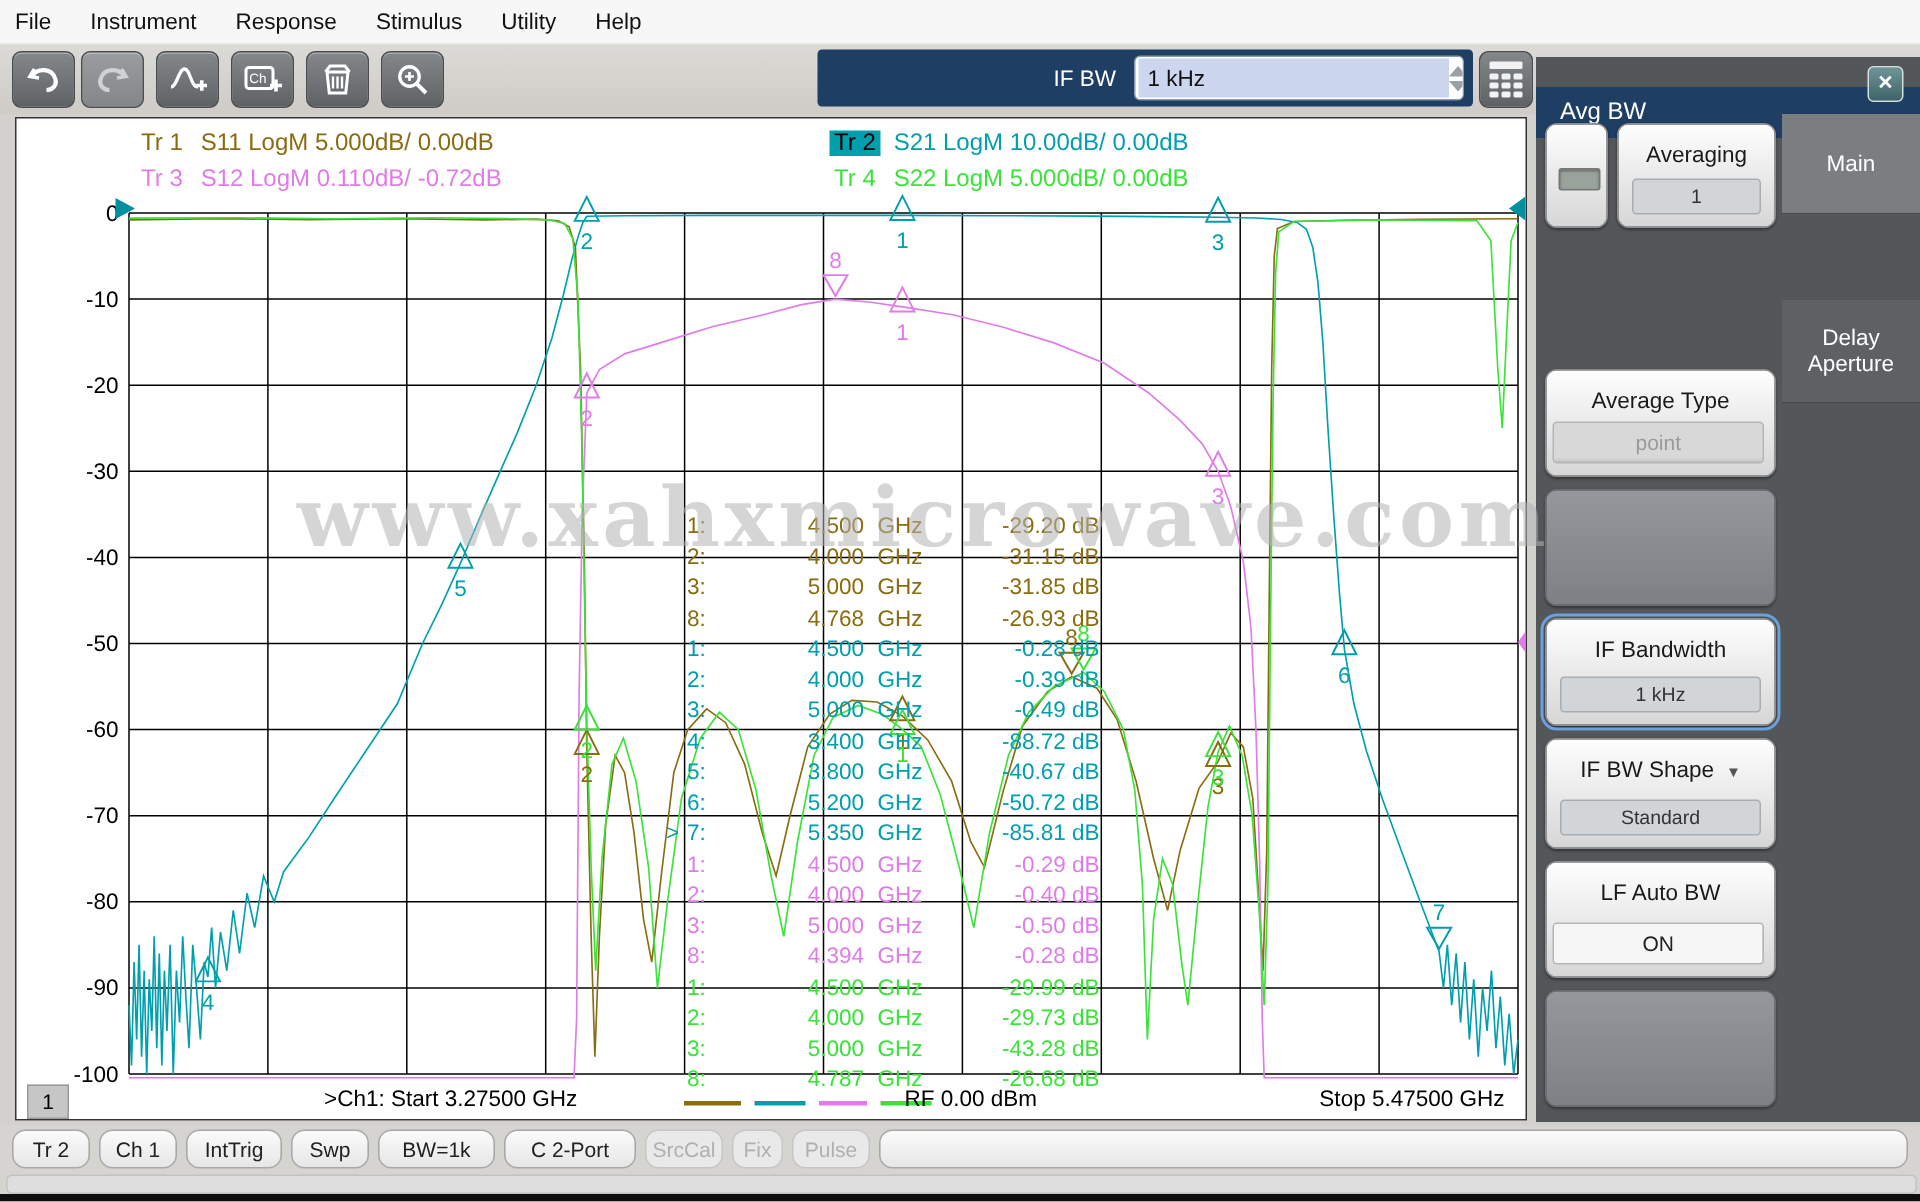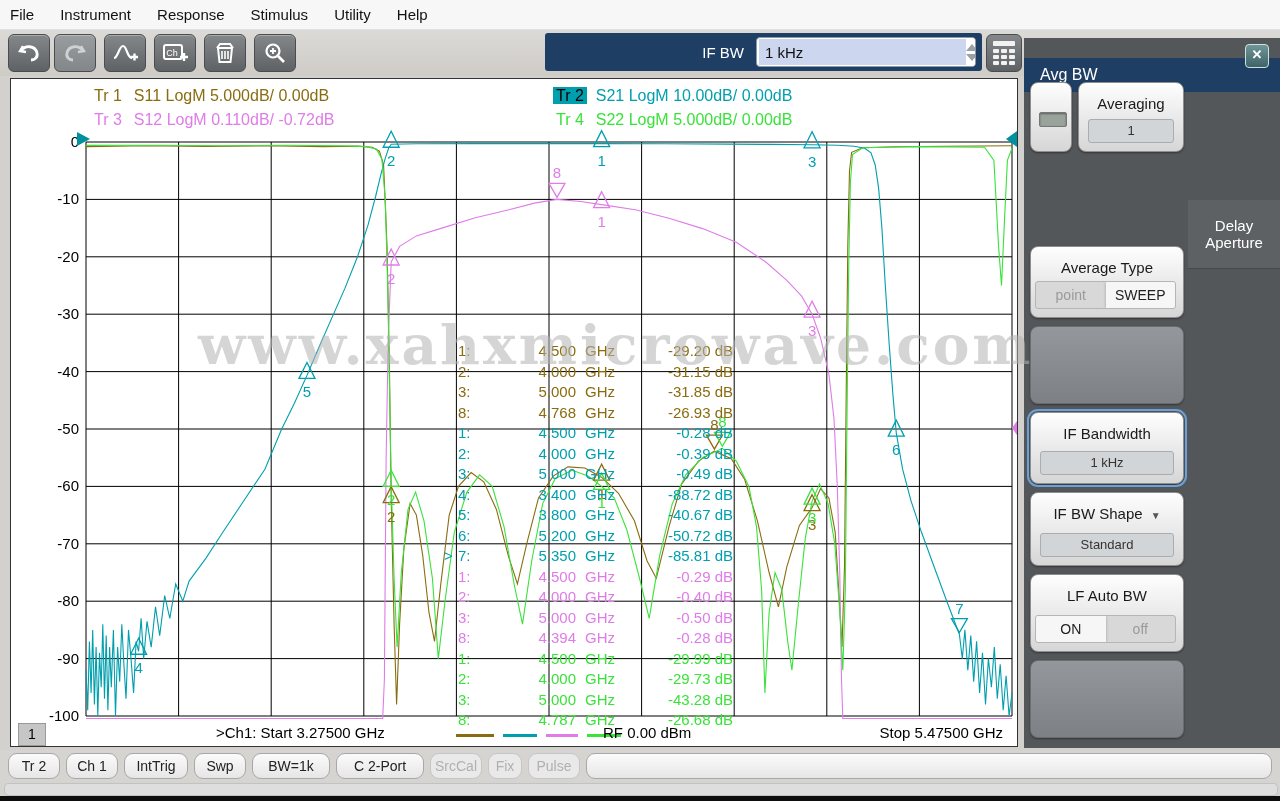--- a/index.html
+++ b/index.html
@@ -74,21 +74,21 @@
   .sb-tab{position:absolute;left:164px;width:92px;color:#fff;font-size:15px;display:flex;
           align-items:center;justify-content:center;text-align:center;border-bottom:1px solid #46494c;}
   .sb-btn{position:absolute;left:6px;width:154px;border-radius:8px;border:1px solid #8e8e8e;
           background:linear-gradient(#fefefe,#d6d6d6);box-shadow:0 1px 2px rgba(0,0,0,.4);
           box-sizing:border-box;text-align:center;color:#1a1a1a;font-size:15px;}
   .sb-btn .lbl{margin-top:12px;}
   .sb-btn.blank{background:linear-gradient(#94989c,#7d8185);border-color:#6a6d70;}
   .sb-val{position:absolute;left:9px;right:9px;bottom:8px;height:22px;line-height:22px;
           background:#d2d5d8;border:1px solid #aaadb0;border-radius:3px;font-size:13px;color:#333;}
   .sb-seg{position:absolute;left:4px;right:7px;bottom:8px;height:26px;display:flex;
-          background:#d8d8d8;border:1px solid #b5b5b5;border-radius:3px;overflow:hidden;font-size:14px;}
+          background:#d8d8d8;border:1px solid #b5b5b5;border-radius:3px;overflow:hidden;font-size:14px;flex-direction:column;}
   .sb-seg span{flex:1;line-height:26px;color:#9a9a9a;}
   .sb-seg span.on{background:#f6f6f6;color:#222;box-shadow:0 0 3px rgba(0,0,0,.25);}
   .focus-ring{outline:2px solid #6aa0dc;outline-offset:1px;}
   .led{position:absolute;left:8px;top:29px;width:26px;height:13px;background:#9aa29c;
        border:1px solid #777;border-radius:2px;box-shadow:inset 0 1px 2px rgba(0,0,0,.4);}
   .dd-arrow{font-size:10px;color:#555;margin-left:8px;}
 
   
   .status-bar{position:absolute;left:0;top:750px;width:1280px;height:51px;background:#d6d4d1;}
   .pill{position:absolute;top:3px;height:26px;border-radius:9px;border:1px solid #a8a8a8;
@@ -350,20 +350,21 @@
     <span class="chan-stop">Stop  5.47500 GHz</span>
   </div>
 </div>
 
 <div class="watermark">www.xahxmicrowave.com</div>
 
 <div class="sidebar">
   <div class="sb-title">Avg BW</div>
   <div class="sb-close">✕</div>
 
+  <div class="sb-tab" style="top:38px;height:66px;background:#7b7e81">Main</div>
   <div class="sb-tab" style="top:162px;height:68px;background:#5e6164">Delay Aperture</div>
 
   <div class="sb-btn" style="top:44px;height:70px;width:42px">
     <div class="led"></div>
   </div>
   <div class="sb-btn" style="top:44px;height:70px;left:54px;width:106px">
     <div class="lbl">Averaging</div>
     <div class="sb-val">1</div>
   </div>
 

